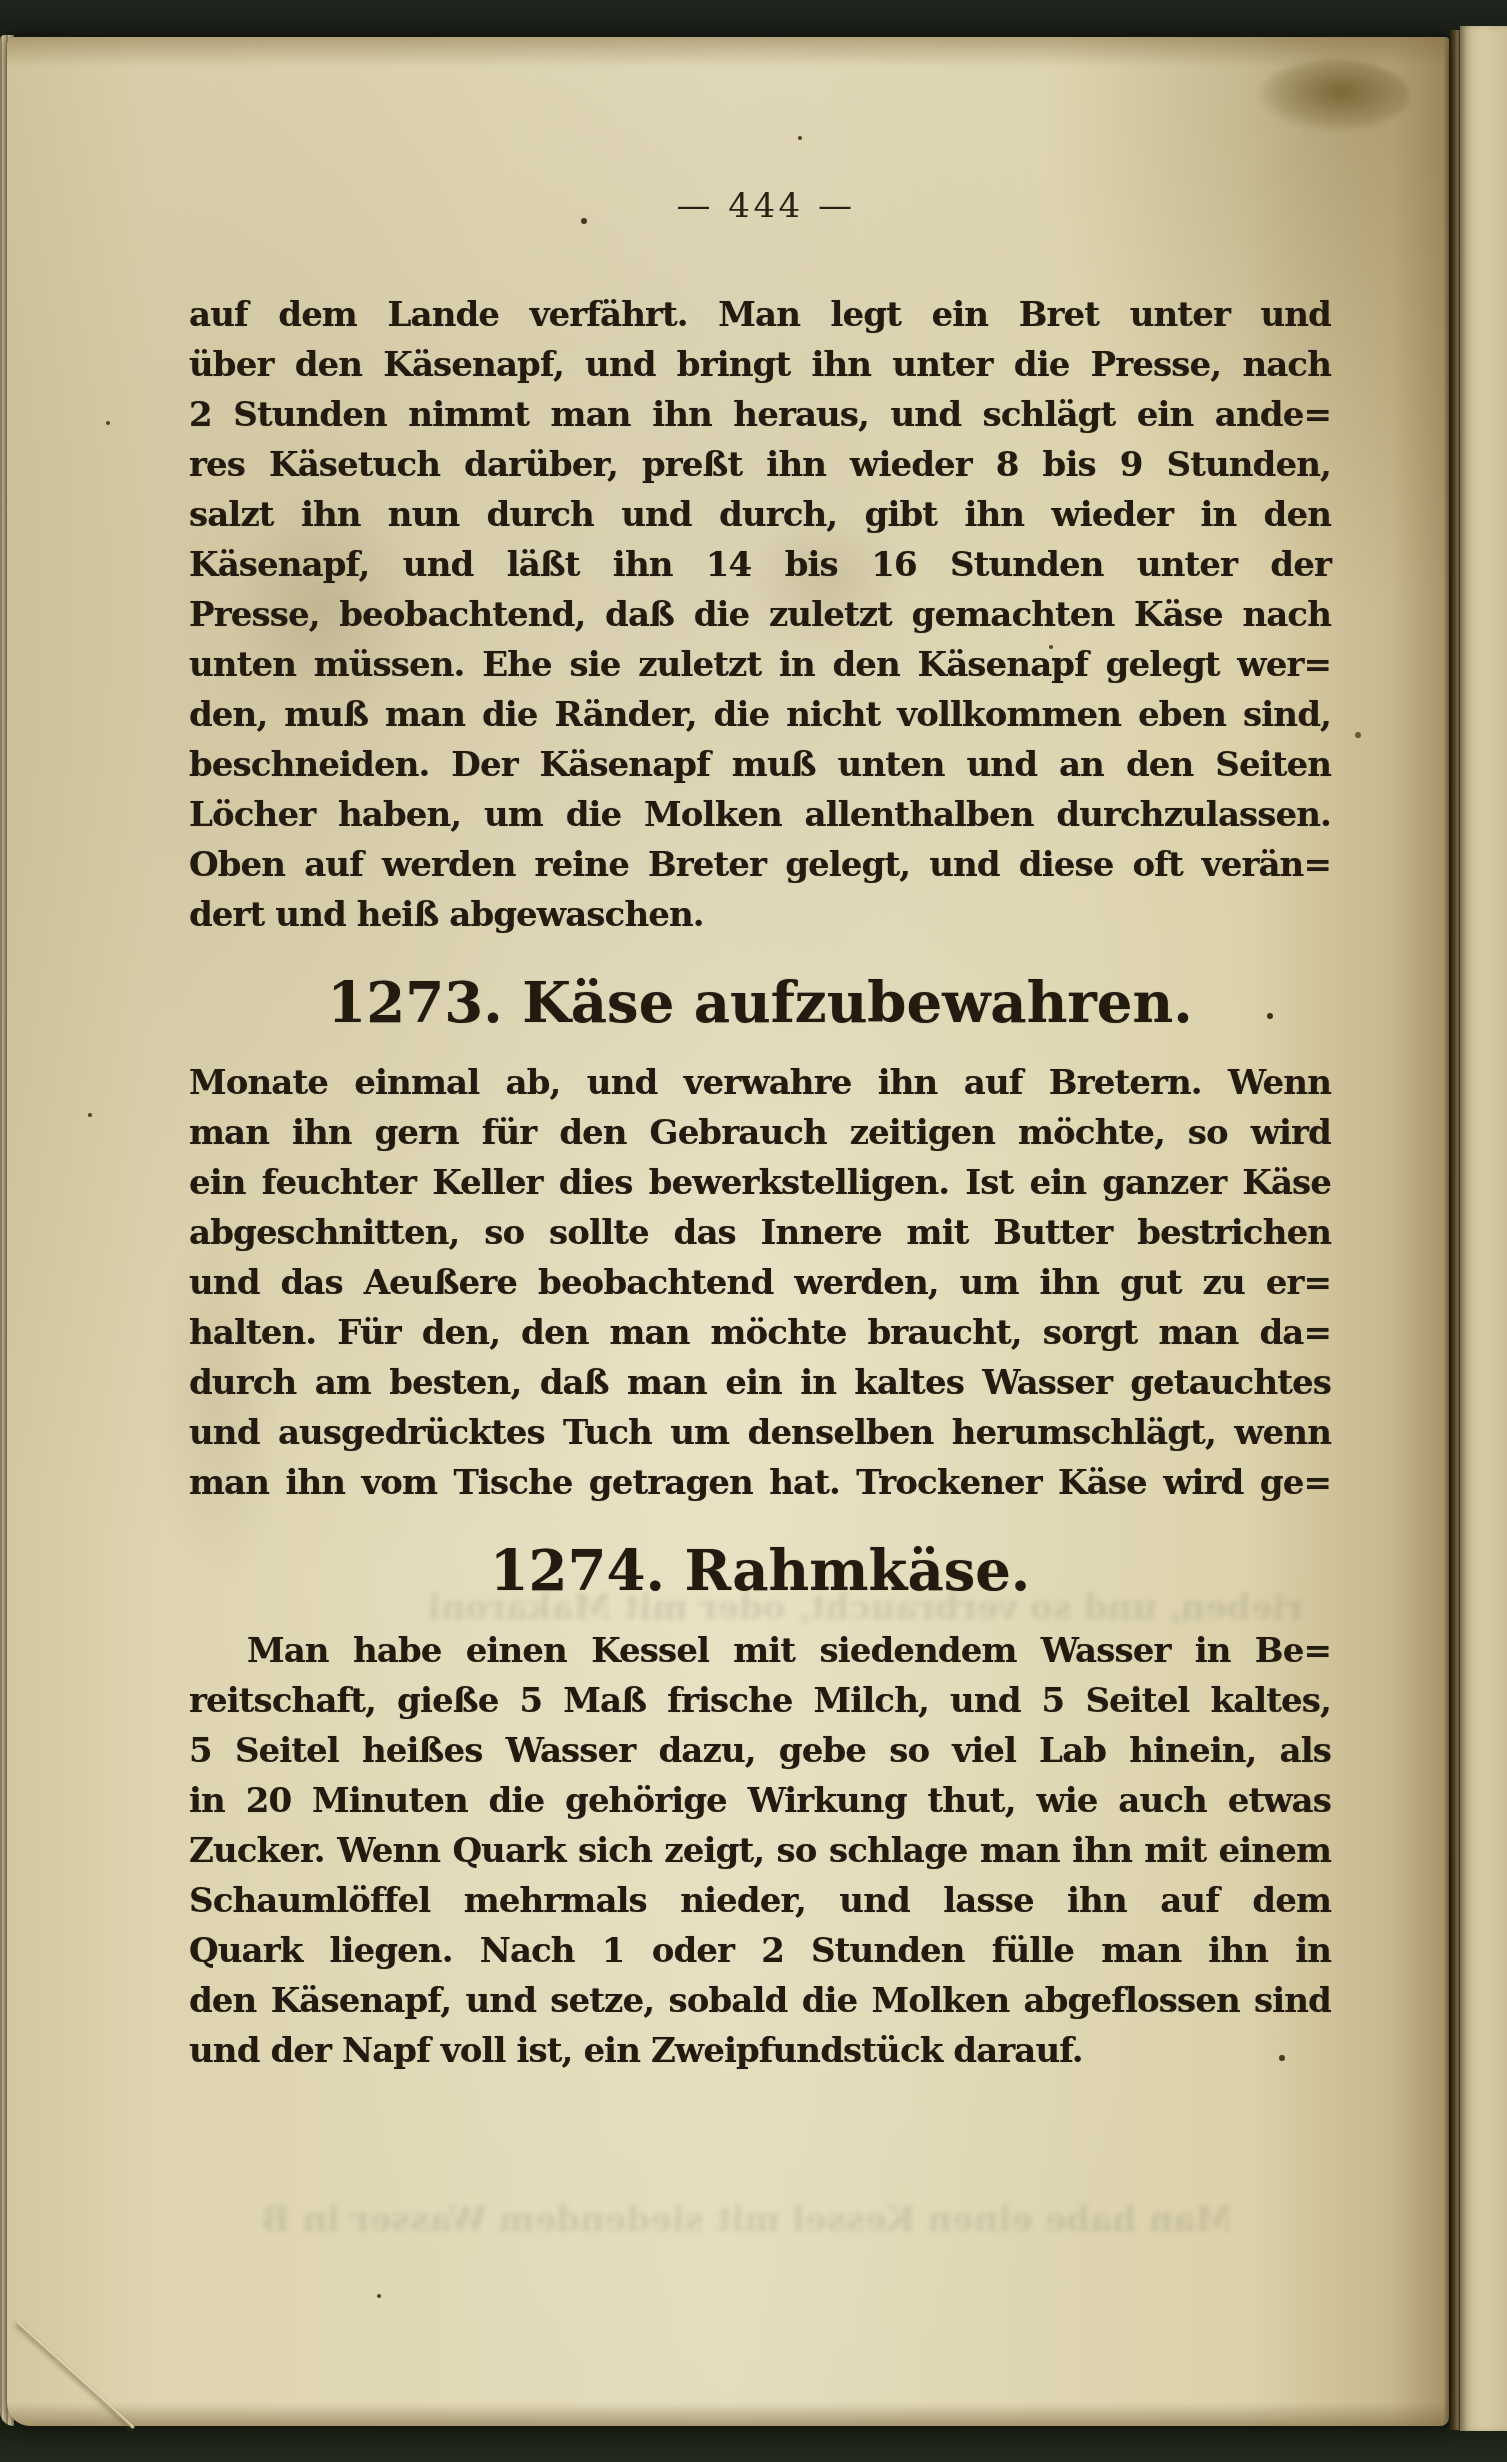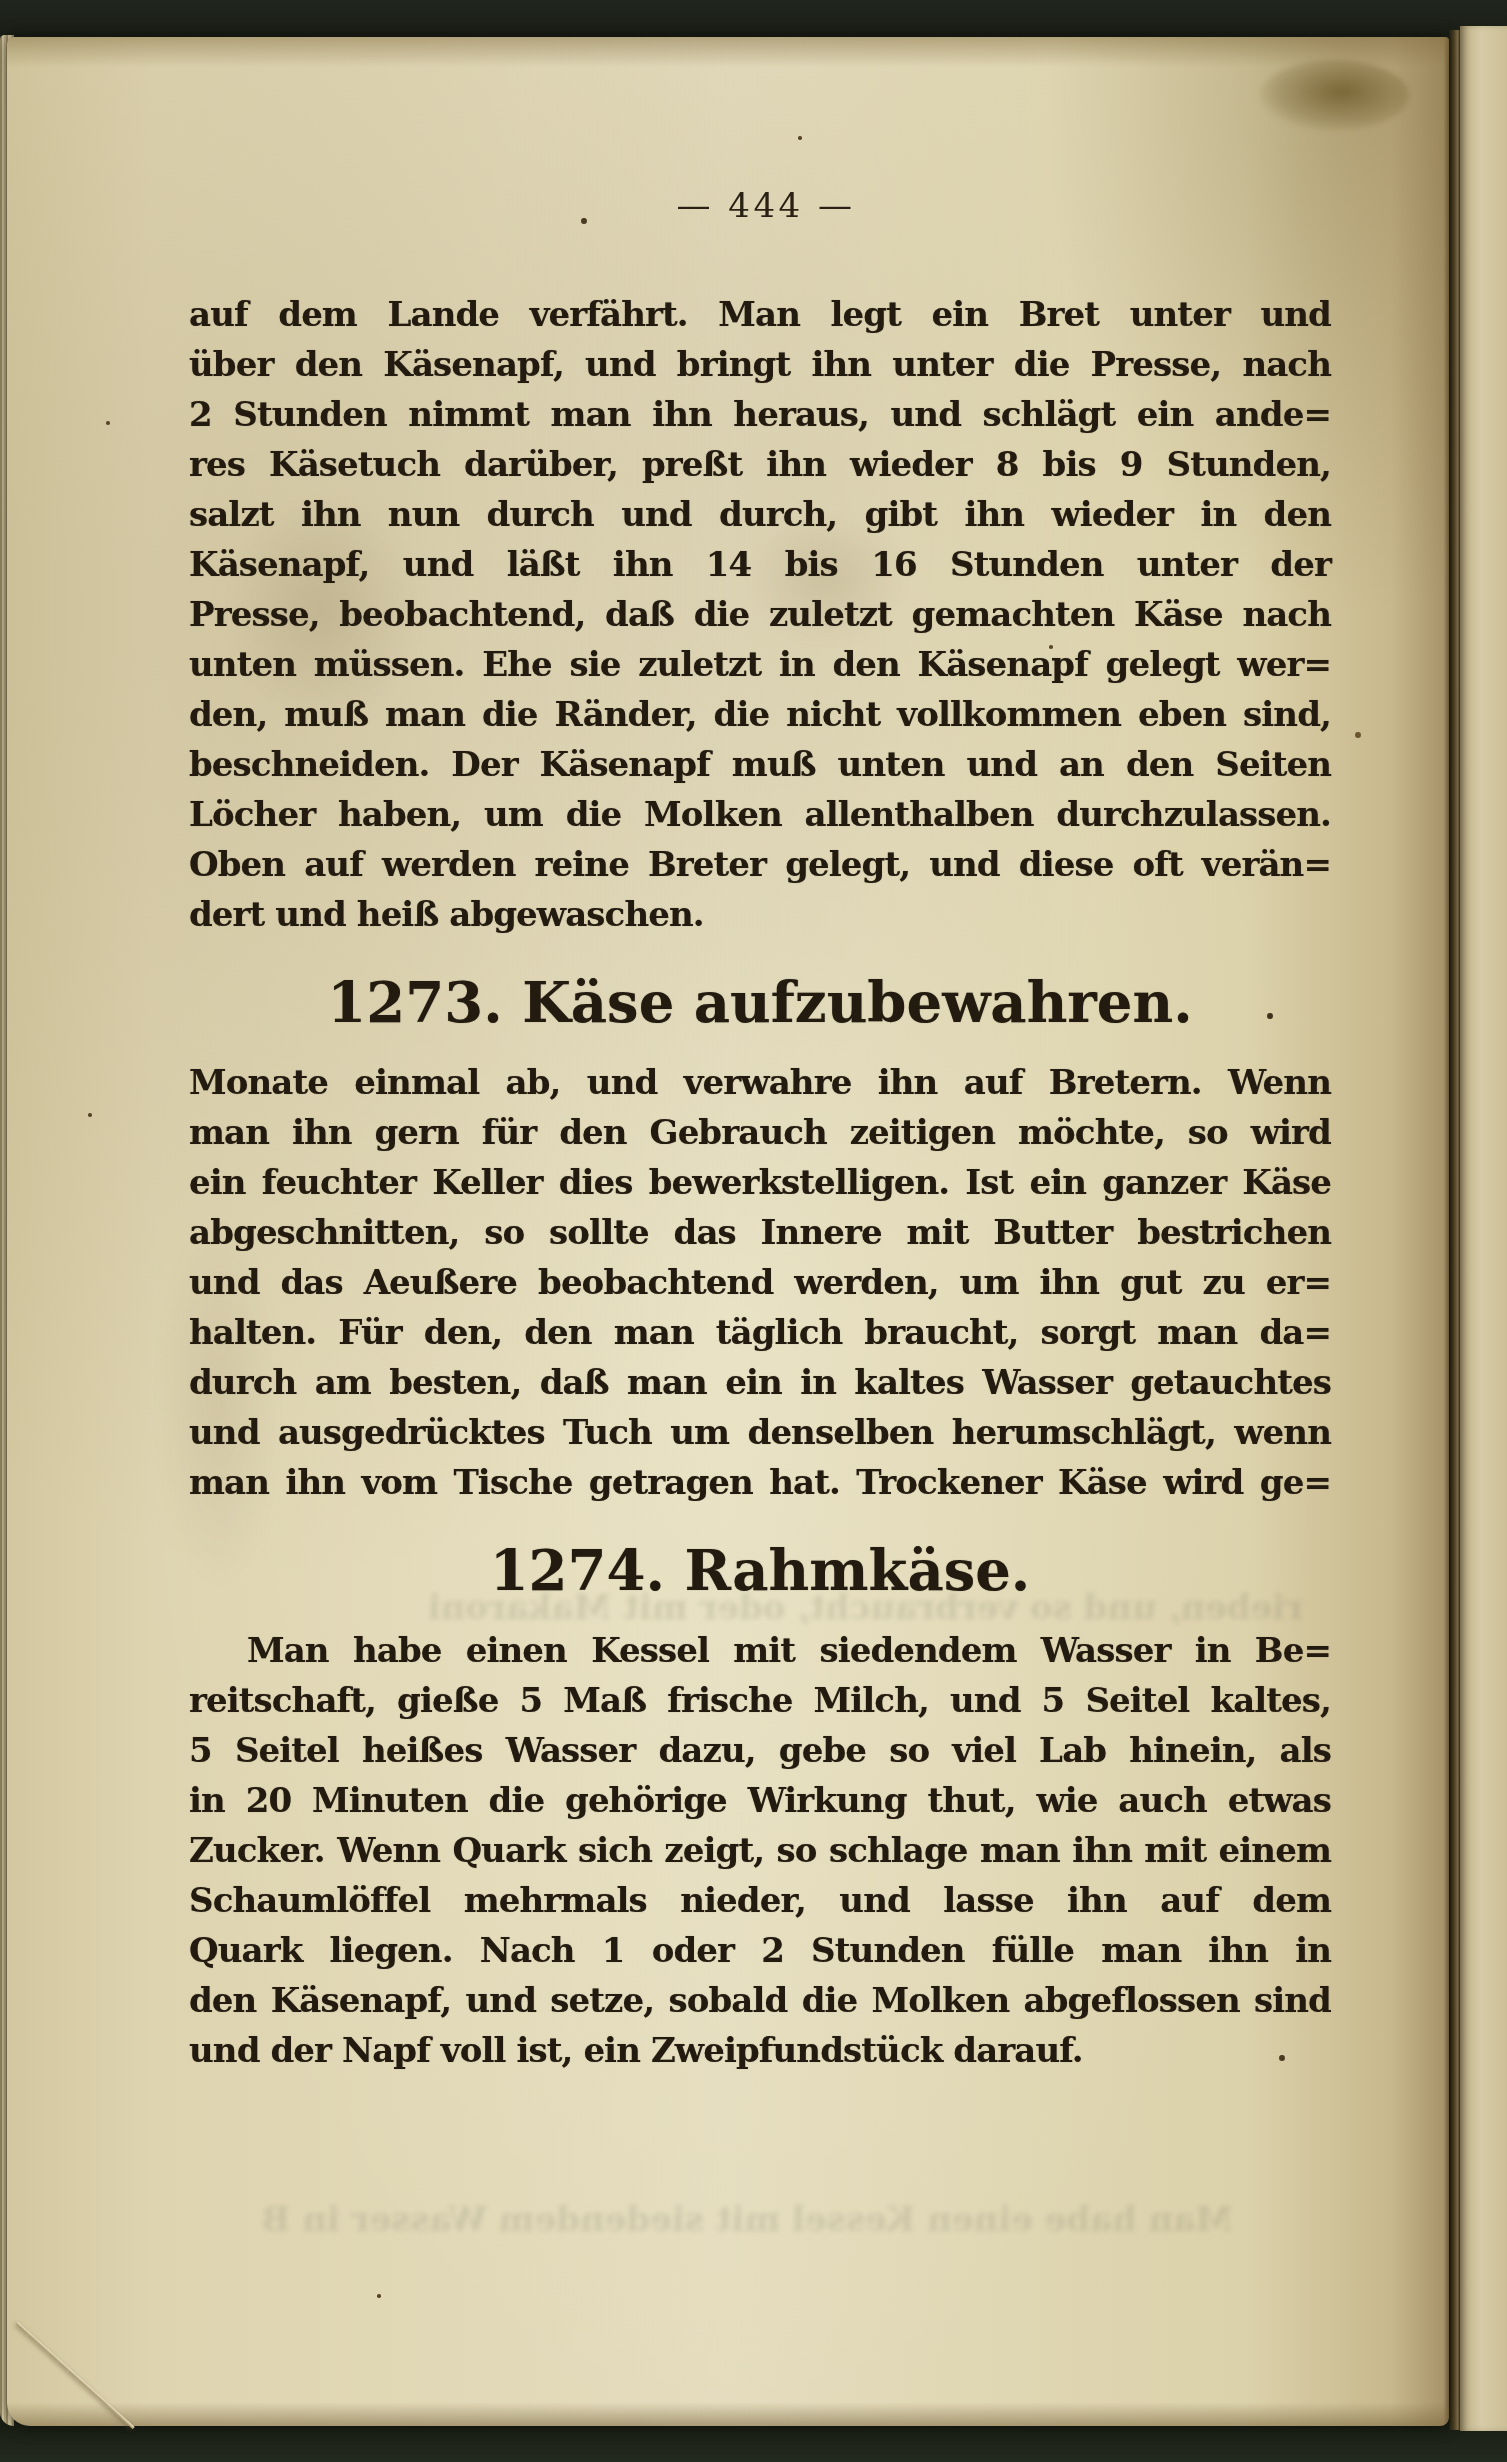--- a/index.html
+++ b/index.html
@@ -124,21 +124,21 @@
         <div class="line">Oben auf werden reine Breter gelegt, und diese oft verän=</div>
         <div class="line last">dert und heiß abgewaschen.</div>
       </div>
       <div class="heading">1273. Käse aufzubewahren.</div>
       <div>
         <div class="line">Monate einmal ab, und verwahre ihn auf Bretern. Wenn</div>
         <div class="line">man ihn gern für den Gebrauch zeitigen möchte, so wird</div>
         <div class="line">ein feuchter Keller dies bewerkstelligen. Ist ein ganzer Käse</div>
         <div class="line">abgeschnitten, so sollte das Innere mit Butter bestrichen</div>
         <div class="line">und das Aeußere beobachtend werden, um ihn gut zu er=</div>
-        <div class="line">halten. Für den, den man täglich braucht, sorgt man da=</div>
+        <div class="line">halten. Für den, den man möchte braucht, sorgt man da=</div>
         <div class="line">durch am besten, daß man ein in kaltes Wasser getauchtes</div>
         <div class="line">und ausgedrücktes Tuch um denselben herumschlägt, wenn</div>
         <div class="line">man ihn vom Tische getragen hat. Trockener Käse wird ge=</div>
       </div>
       <div class="heading">1274. Rahmkäse.</div>
       <div>
         <div class="line indent">Man habe einen Kessel mit siedendem Wasser in Be=</div>
         <div class="line">reitschaft, gieße 5 Maß frische Milch, und 5 Seitel kaltes,</div>
         <div class="line">5 Seitel heißes Wasser dazu, gebe so viel Lab hinein, als</div>
         <div class="line">in 20 Minuten die gehörige Wirkung thut, wie auch etwas</div>

